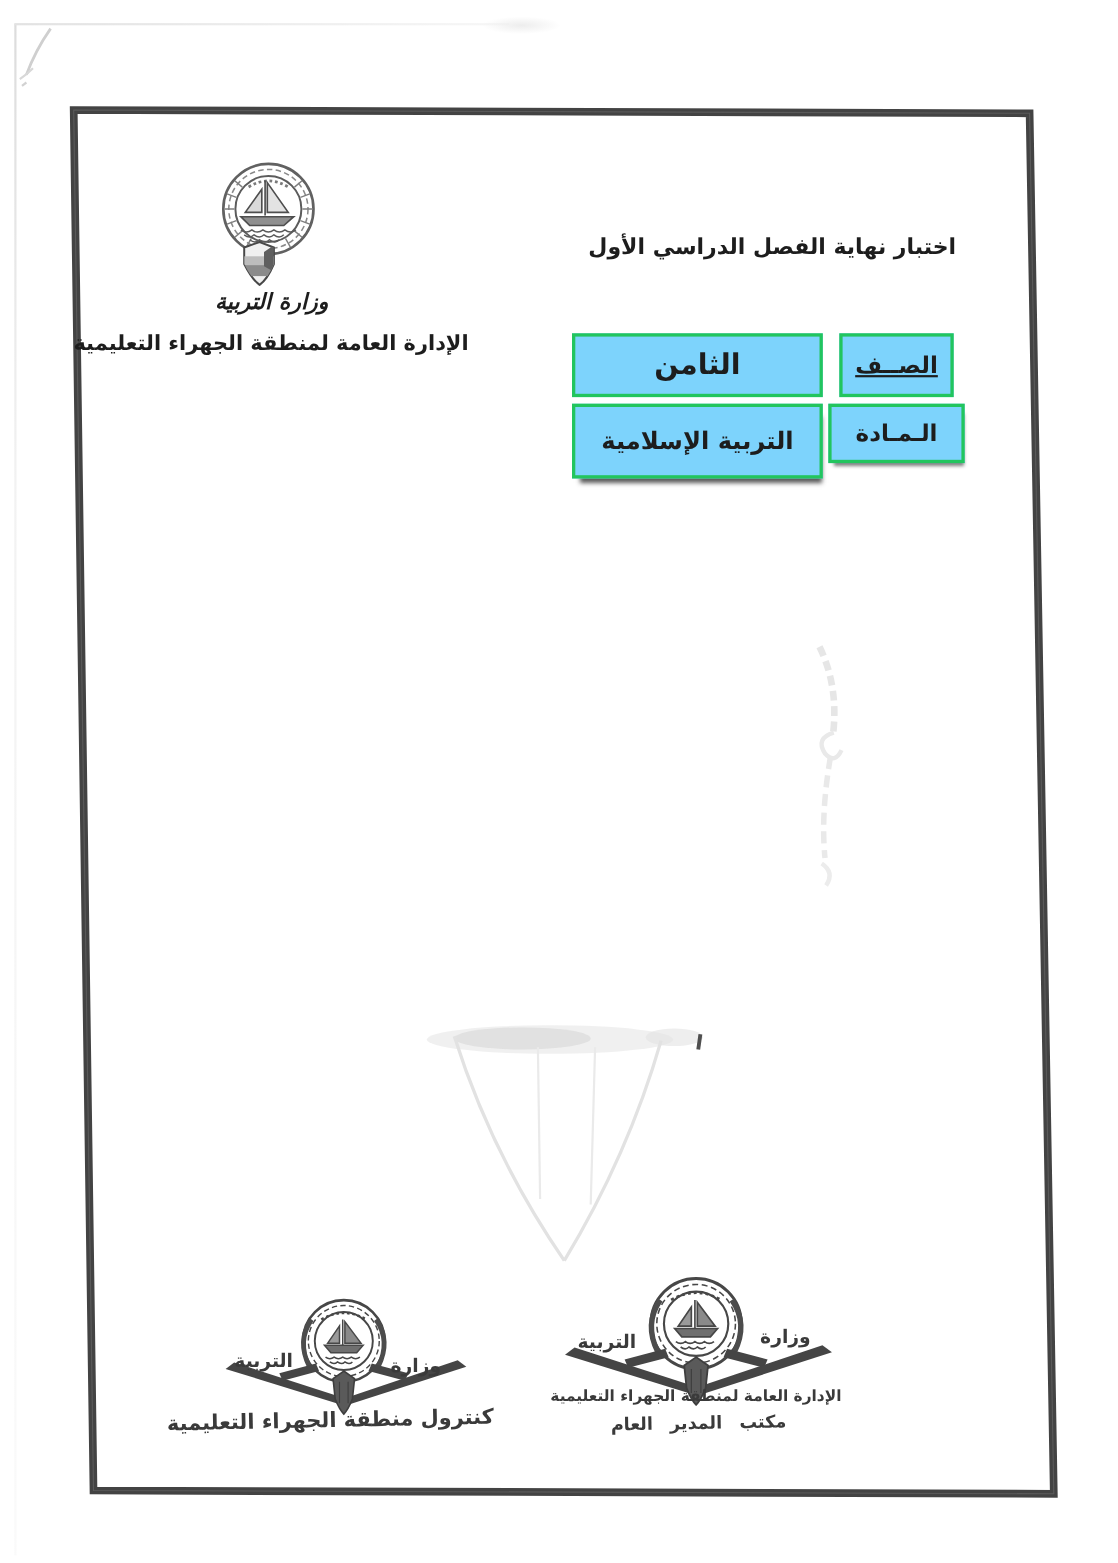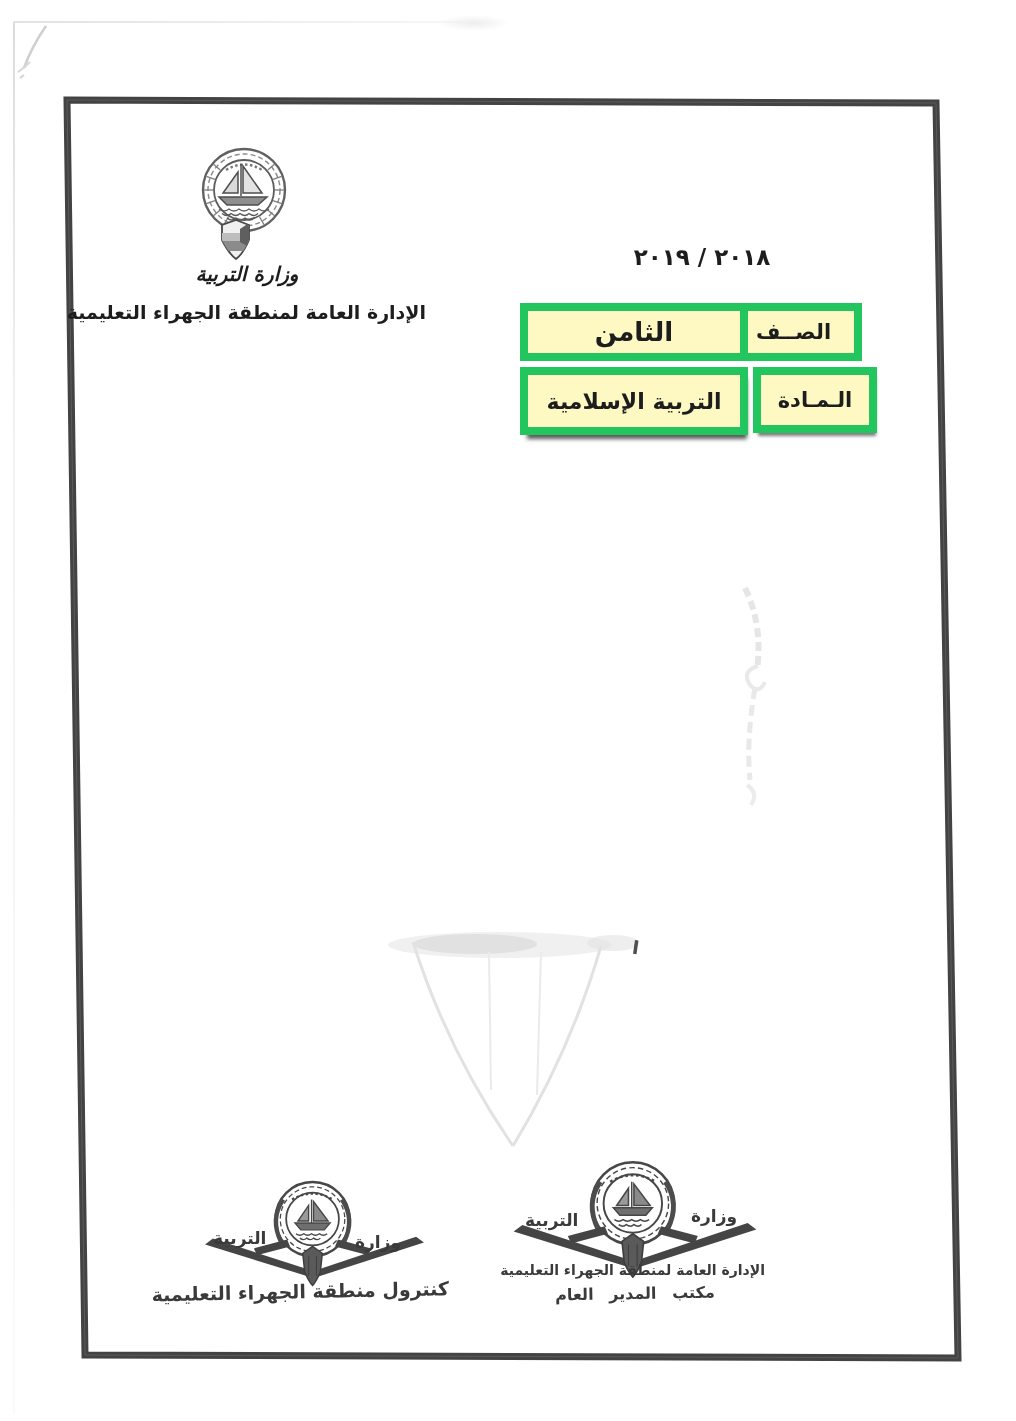--- a/index.html
+++ b/index.html
@@ -21,27 +21,27 @@
   
   .letterhead-ministry   { left:178px; top:262px; width:138px; font-size:20px; font-weight:bold;font-style:italic; }
   .letterhead-directorate{ left:78px;  top:301px; width:348px; font-size:19px; font-weight:bold; }
 
   
   .exam-title { left:532px; top:212px; width:340px; font-size:20px; font-weight:bold; }
   .exam-year  { left:532px; top:244px; width:340px; font-size:23px; font-weight:bold; letter-spacing:7px; }
 
   
   .cell {
-    position:absolute; border:8px solid #22c55e; background:#fef9c3;
+    position:absolute; border:3px solid #22c55e; background:#7dd3fc;
     display:flex; align-items:center; justify-content:center;
     font-weight:bold; white-space:nowrap;
   }
-  .cell-label-1 { left:725px; top:303px; width:137px; height:58px; font-size:21px; }
+  .cell-label-1 { left:763px; top:303px; width:104px; height:58px; font-size:21px;text-decoration:underline; }
   .cell-value-1 { left:520px; top:303px; width:228px; height:58px; font-size:26px; }
-  .cell-label-2 { left:753px; top:367px; width:124px; height:66px; font-size:21px;
+  .cell-label-2 { left:753px; top:367px; width:124px; height:54px; font-size:21px;
                   box-shadow:2px 6px 3px -3px rgba(80,80,80,.75); }
   .cell-value-2 { left:520px; top:367px; width:228px; height:68px; font-size:22px;
                   box-shadow:3px 8px 4px -4px rgba(60,60,60,.85); }
 
   
   .stamp { color:#3a3a3a; }
   .stamp-word { position:absolute; font-weight:bold; font-size:17px; white-space:nowrap;text-align:center; }
   .stamp-left  { left:197px; top:1180px; width:235px; height:140px; }
   .stamp-right { left:505px; top:1160px; width:260px; height:150px; }
   .stamp-left .caption {
@@ -121,21 +121,21 @@
     <g clip-path="url(#shieldClip)">
       <rect x="38" y="87" width="32" height="8" fill="#bdbdbd"></rect>
       <rect x="38" y="95" width="32" height="10" fill="#8b8b8b"></rect>
       <path d="M67,77 L67,101 L58,96 L58,83 Z" fill="#5f5f5f"></path>
     </g>
   </svg>
 
   <div class="abs center nowrap letterhead-ministry">وزارة التربية</div>
   <div class="abs center nowrap letterhead-directorate">الإدارة العامة لمنطقة الجهراء التعليمية</div>
 
-  <div class="abs center nowrap exam-year">٢٠١٨ / ٢٠١٩</div>
+  <div class="abs center nowrap exam-title">اختبار نهاية الفصل الدراسي الأول</div>
 
   <div>
     <div class="cell cell-label-1">الصــف</div>
     <div class="cell cell-value-1">الثامن</div>
     <div class="cell cell-label-2">الـمـادة</div>
     <div class="cell cell-value-2">التربية الإسلامية</div>
   </div>
 
   <svg class="abs" style="left:700px; top:580px;" width="80" height="230" viewBox="0 0 80 230">
     <path d="M45,8 Q63,45 57,90" stroke="#e6e6e6" stroke-width="6" fill="none" stroke-dasharray="9 5"></path>

